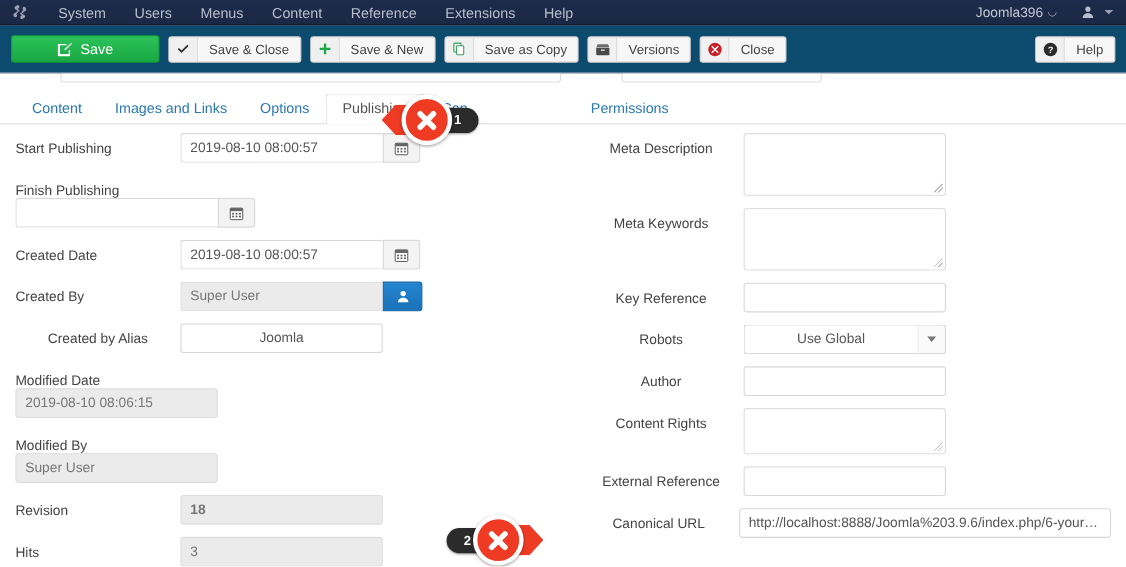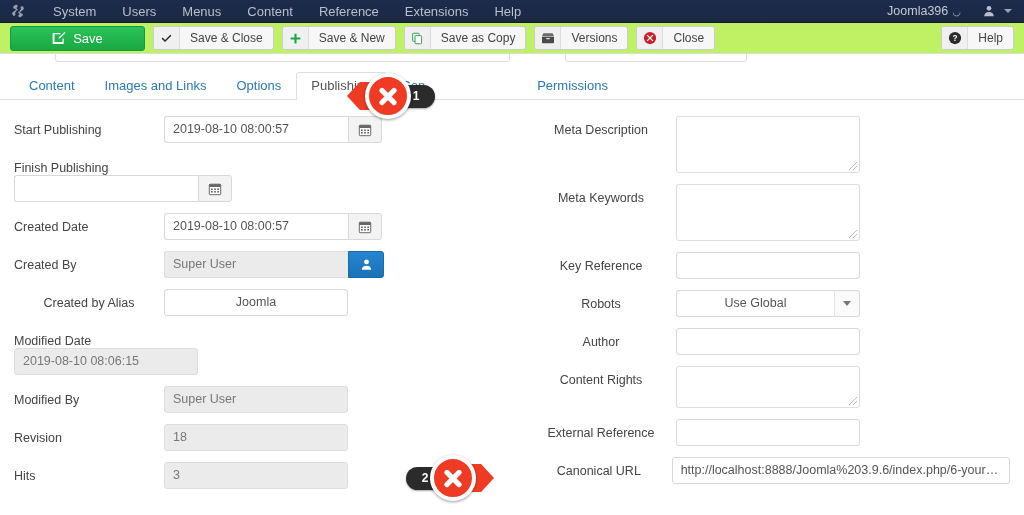--- a/index.html
+++ b/index.html
@@ -44,22 +44,22 @@
   #adminbar .right .site { margin-right:4px; }
   #adminbar .ext-icon { font-size:10px; margin-right:22px; opacity:.85; }
   #adminbar .usr { display:flex; align-items:center; gap:6px; margin-right:2px;}
   #adminbar .caret {
     width:0;height:0;border-left:4px solid transparent;border-right:4px solid transparent;
     border-top:4px solid #9aa2b4; margin-left:3px;
   }
 
   
   #toolbar {
-    height:31px;
-    background:#bef264;
+    height:44px;
+    background:#0c4a6e;
     border-bottom:1px solid #dcdcdc;
     display:flex; align-items:center;
     padding:0 10px;
     gap:8px;
   }
   .btn {
     display:flex; align-items:center;
     height:24px;
     background:#f7f7f7;
     border:1px solid #ccc;
@@ -121,21 +121,21 @@
   .tab.active {
     color:#555;
     background:#fff;
     border-color:#ddd;
     border-bottom-color:#fff;
     border-radius:3px 3px 0 0;
   }
 
   
   #panel { position:absolute; top:46px; left:0; right:0; bottom:0; }
-  .col { position:absolute; top:16px; }
+  .col { position:absolute; top:8px; }
   .col-left  { left:14px;  width:480px; }
   .col-right { left:526px; width:484px;text-align:center; }
 
   .frow { position:relative; display:flex; align-items:flex-start; }
   .flabel {
     font-size:12.5px; color:#444;
     padding-top:7px;
     white-space:nowrap;
   }
   .col-left  .flabel { width:150px; }
@@ -445,28 +445,28 @@
       <div class="frow" style="margin-bottom:11px;text-align:center;">
         <div class="flabel">Created by Alias</div>
         <div class="finput" style="width:184px;">Joomla</div>
       </div>
 
       <div class="frow" style="margin-bottom:11px;flex-direction:column;">
         <div class="flabel">Modified Date</div>
         <div class="finput ro" style="width:184px;">2019-08-10 08:06:15</div>
       </div>
 
-      <div class="frow" style="margin-bottom:11px;">
+      <div class="frow" style="margin-bottom:11px;flex-direction:column;">
         <div class="flabel">Modified By</div>
         <div class="finput ro" style="width:184px;">Super User</div>
       </div>
 
       <div class="frow" style="margin-bottom:11px;">
         <div class="flabel">Revision</div>
-        <div class="finput ro" style="width:184px;">18</div>
+        <div class="finput ro" style="width:184px;font-weight:bold;">18</div>
       </div>
 
       <div class="frow">
         <div class="flabel">Hits</div>
         <div class="finput ro" style="width:184px;">3</div>
       </div>
     </div>
 
     <div class="col col-right">
 

